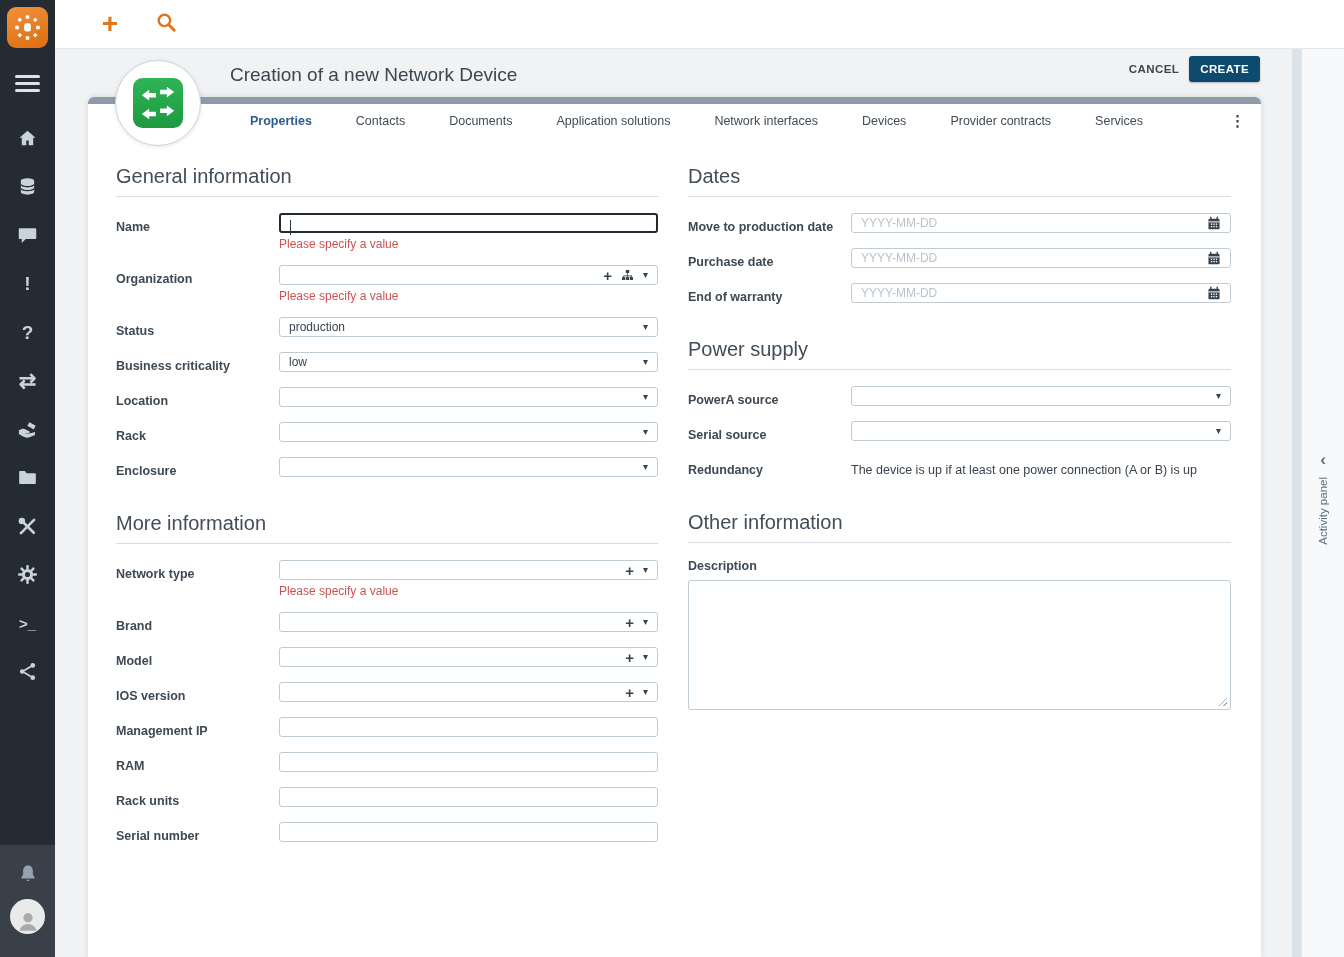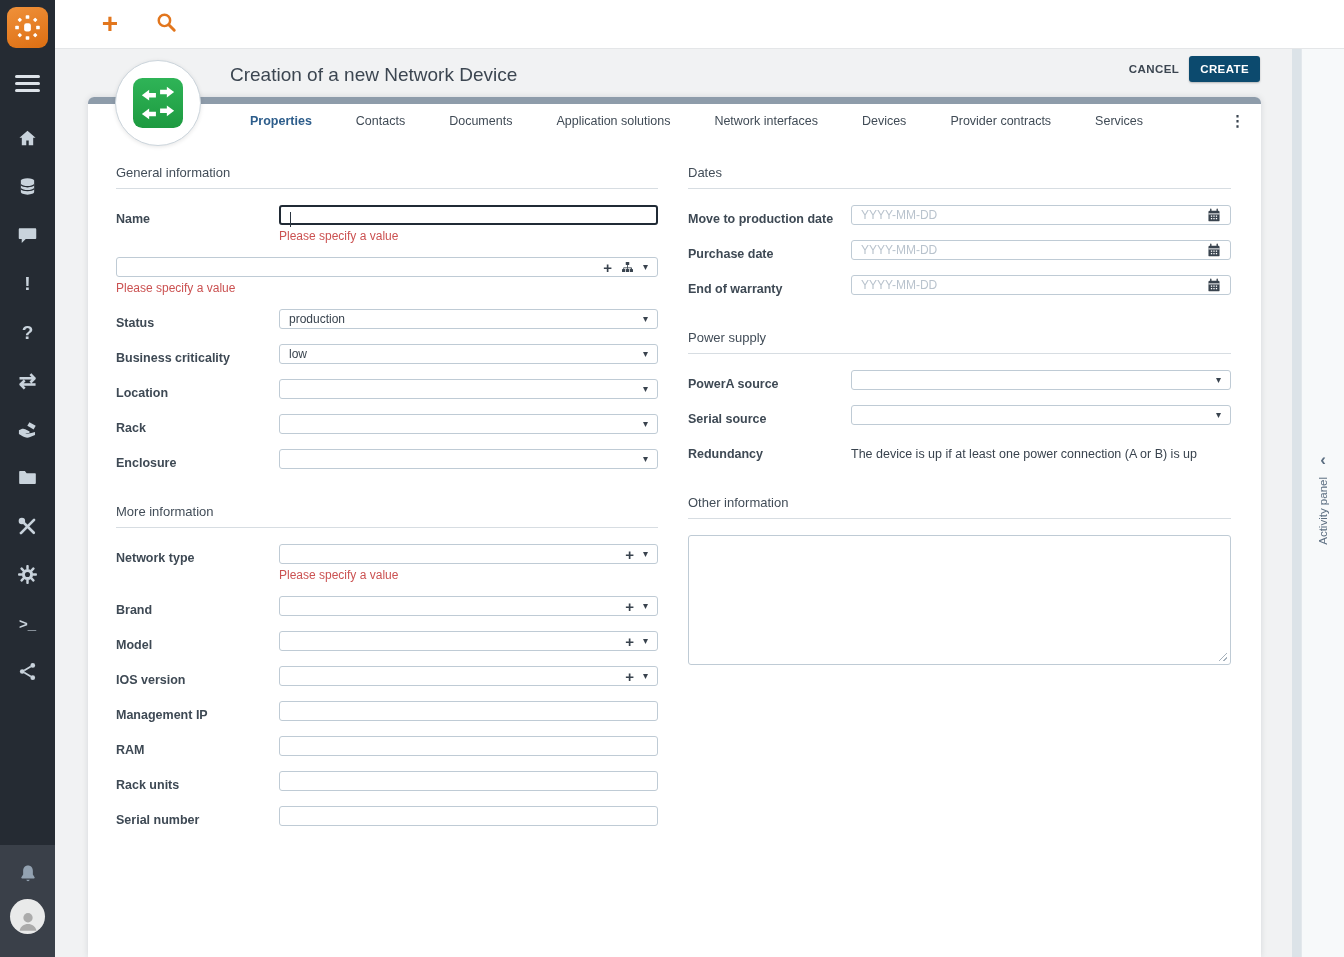--- a/index.html
+++ b/index.html
@@ -64,21 +64,21 @@
   .tab { font-size:12.5px; color:#404b56; cursor:pointer; white-space:nowrap; }
   .tab.active { color:#2d5d8b; font-weight:bold;padding-left:19px; }
   .kebab { margin-left:auto; padding-right:16px; color:#39434e; font-size:15px; font-weight:bold; cursor:pointer; }
 
   
   #form-area { display:flex; gap:30px; padding-left:28px; }
   .form-col-left  { width:542px; }
   .form-col-right { width:543px; }
   .section { margin-top:28px; }
   .section + .section { margin-top:34px; }
-  .section-title { font-size:13px; font-weight:normal; color:#424d58; padding-bottom:8px;
+  .section-title { font-size:20px; font-weight:normal; color:#424d58; padding-bottom:8px;
                    border-bottom:1px solid #d7dde2; margin:0 0 16px 0; }
   .field-row { display:flex; margin-bottom:14px; }
   .field-label { width:163px; flex:none; font-size:12.5px; font-weight:bold; color:#3e4954; padding-top:7px; }
   .field-main { flex:1; min-width:0; }
   .ctl { height:20px; border:1px solid #bfcbd5; border-radius:3px; background:#fff; display:flex;
          align-items:center; padding:0 9px; font-size:12px; color:#39434e; position:relative; cursor:text; }
   .ctl.select { cursor:pointer; }
   .ctl.focused { border:2px solid #202a35; }
   .caret-line { position:absolute; left:9px; top:5px; width:1px; height:15px; background:#2b3540; }
   .select .val { flex:1; white-space:nowrap; overflow:hidden; }
@@ -292,20 +292,21 @@
             <div class="field-label">Name</div>
             <div class="field-main">
               <div class="ctl text-input focused">
                 <span class="caret-line"></span>
                 <span class="val"></span>
               </div>
               <div class="field-error">Please specify a value</div>
             </div>
           </div>
           <div class="field-row">
+            <div class="field-label">Organization</div>
             <div class="field-main">
               <div class="ctl select">
                 <span class="val"></span>
                 <span class="addons">
                   <span class="addon-plus">+</span>
                   <span class="addon-hier">
                     <svg viewBox="0 0 24 24">
                       <rect x="8.5" y="2.2" width="7" height="6" rx="1"></rect>
                       <rect x="1" y="15.8" width="6.4" height="6" rx="1"></rect>
                       <rect x="8.8" y="15.8" width="6.4" height="6" rx="1"></rect>
@@ -560,20 +561,21 @@
           <div class="field-row">
             <div class="field-label">Redundancy</div>
             <div class="field-main">
               <div class="static-text">The device is up if at least one power connection (A or B) is up</div>
             </div>
           </div>
         </div>
         <div class="section">
           <h3 class="section-title">Other information</h3>
           <div class="field-row stacked">
+            <div class="field-label">Description</div>
             <div class="field-main">
               <div class="ctl textarea">
                 <span class="resize-handle"></span>
               </div>
             </div>
           </div>
         </div>
       </div>
     </div>
 </div>

